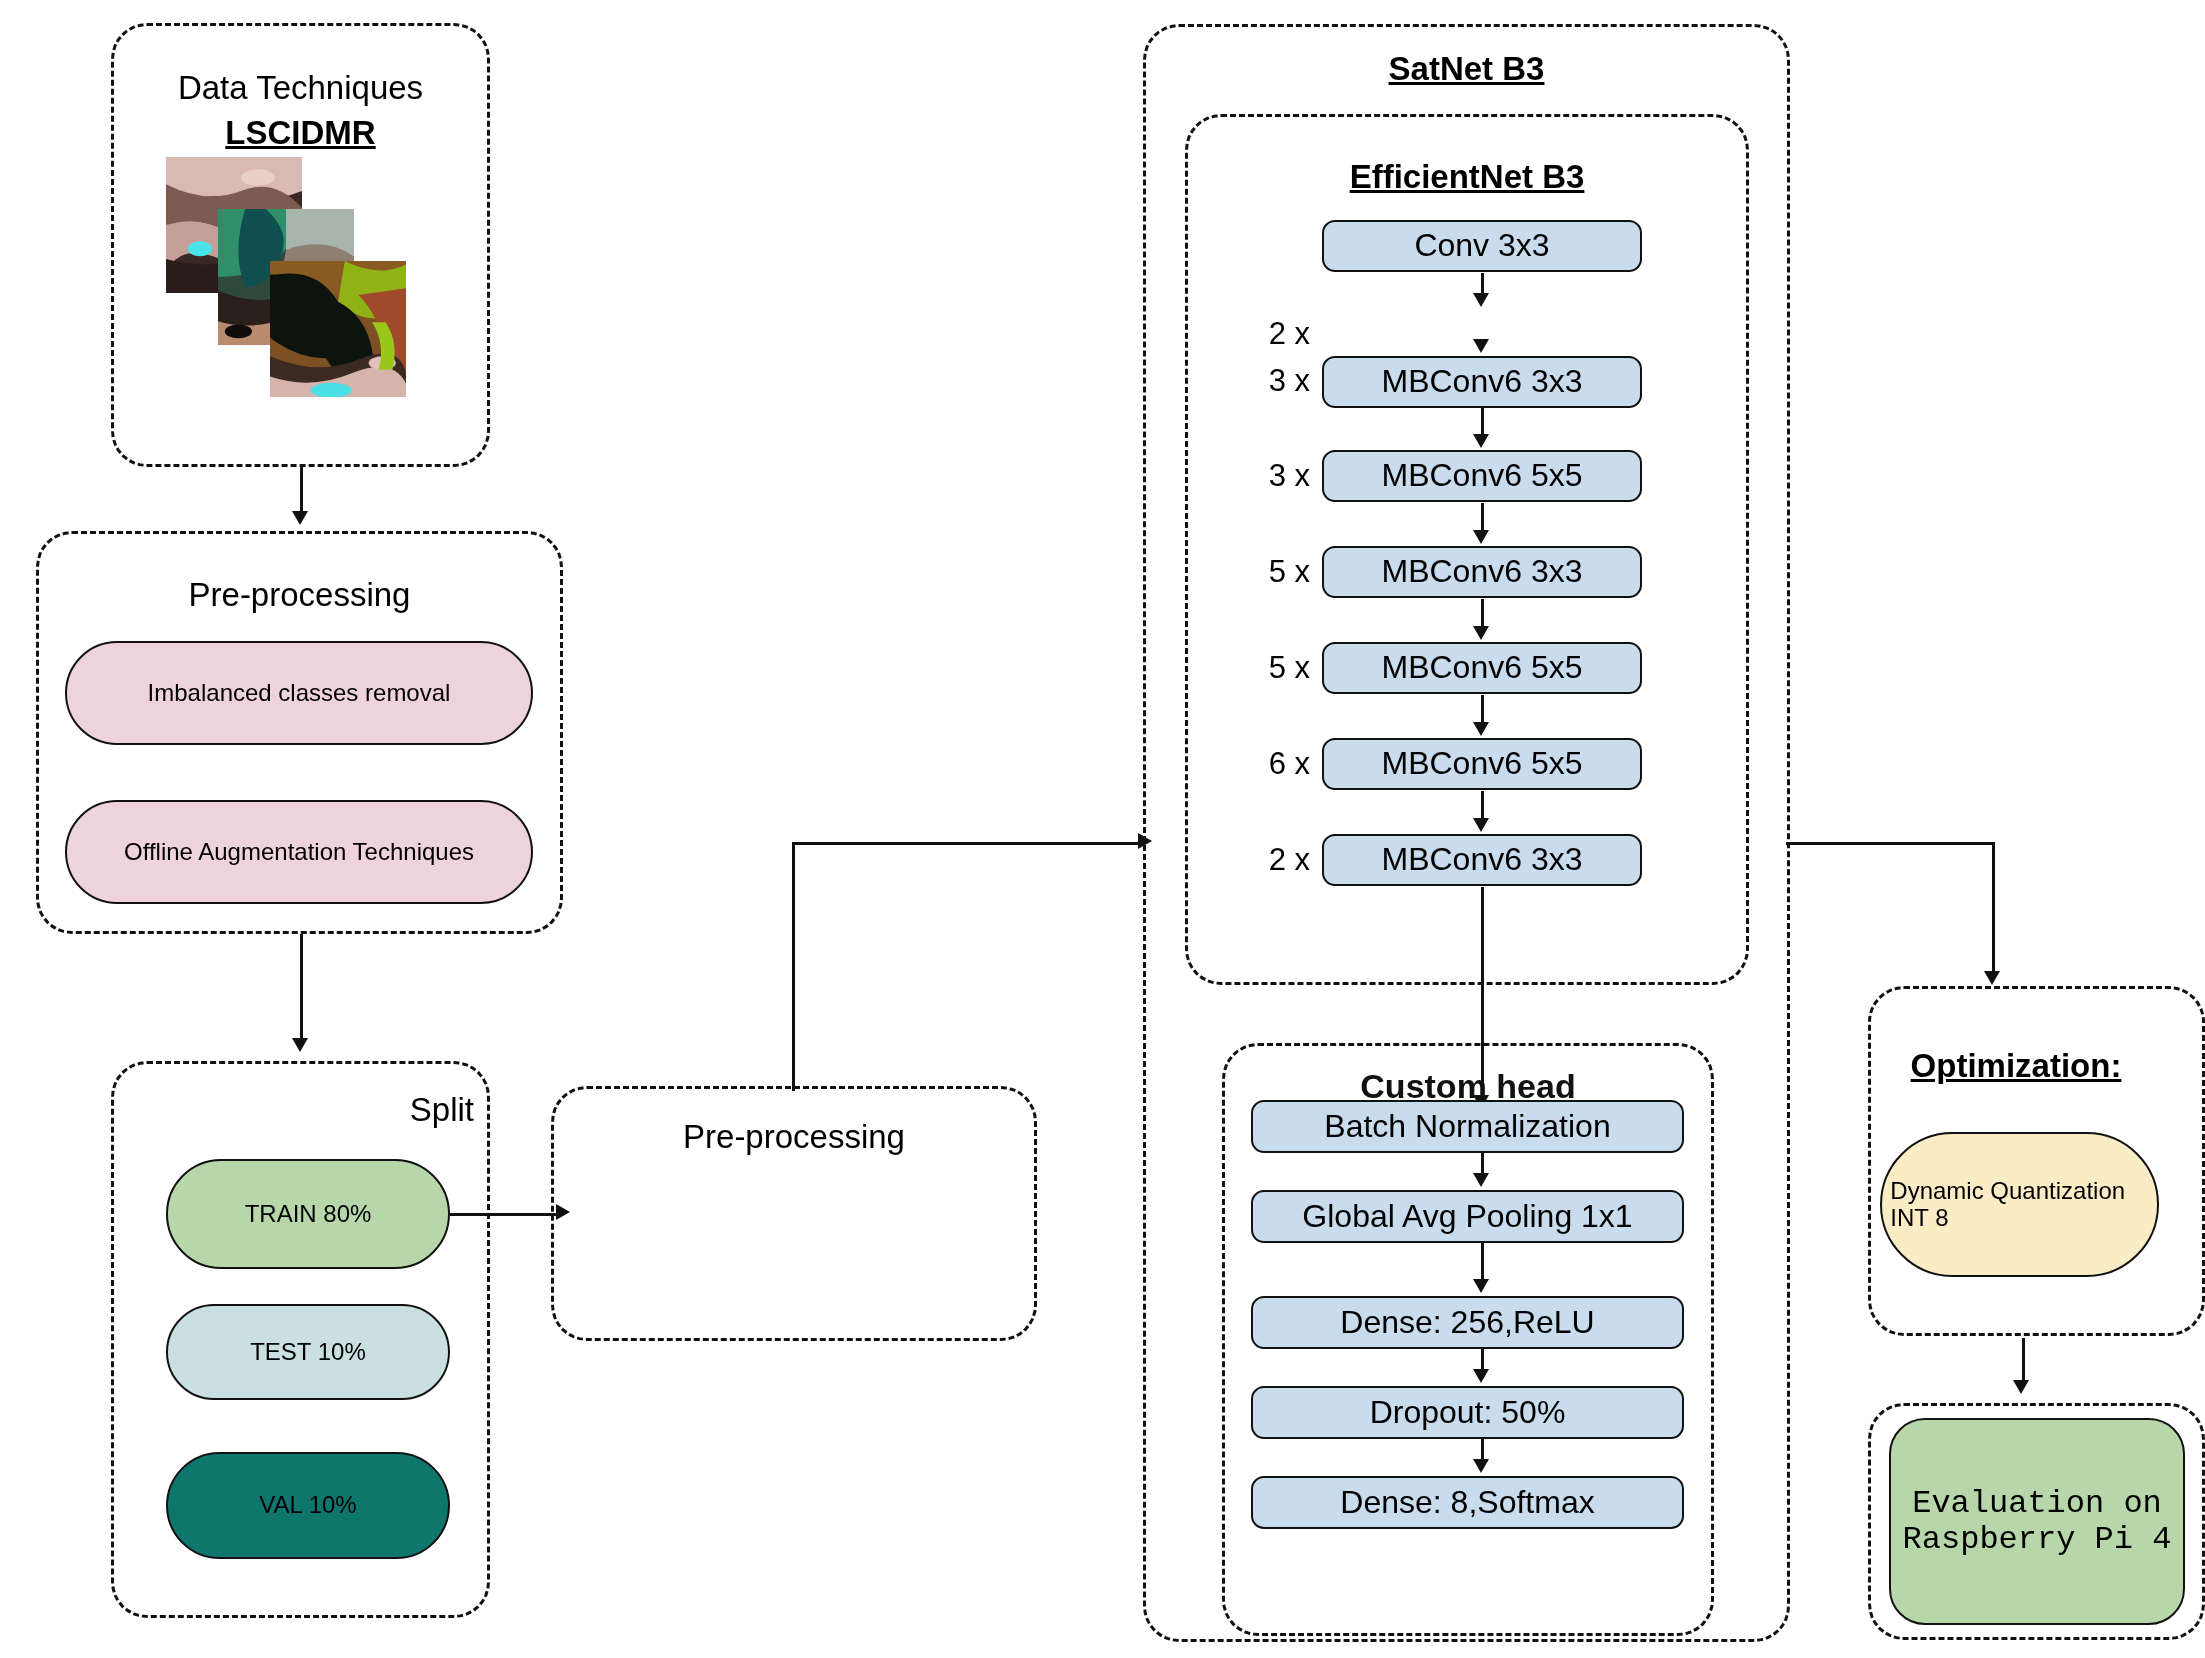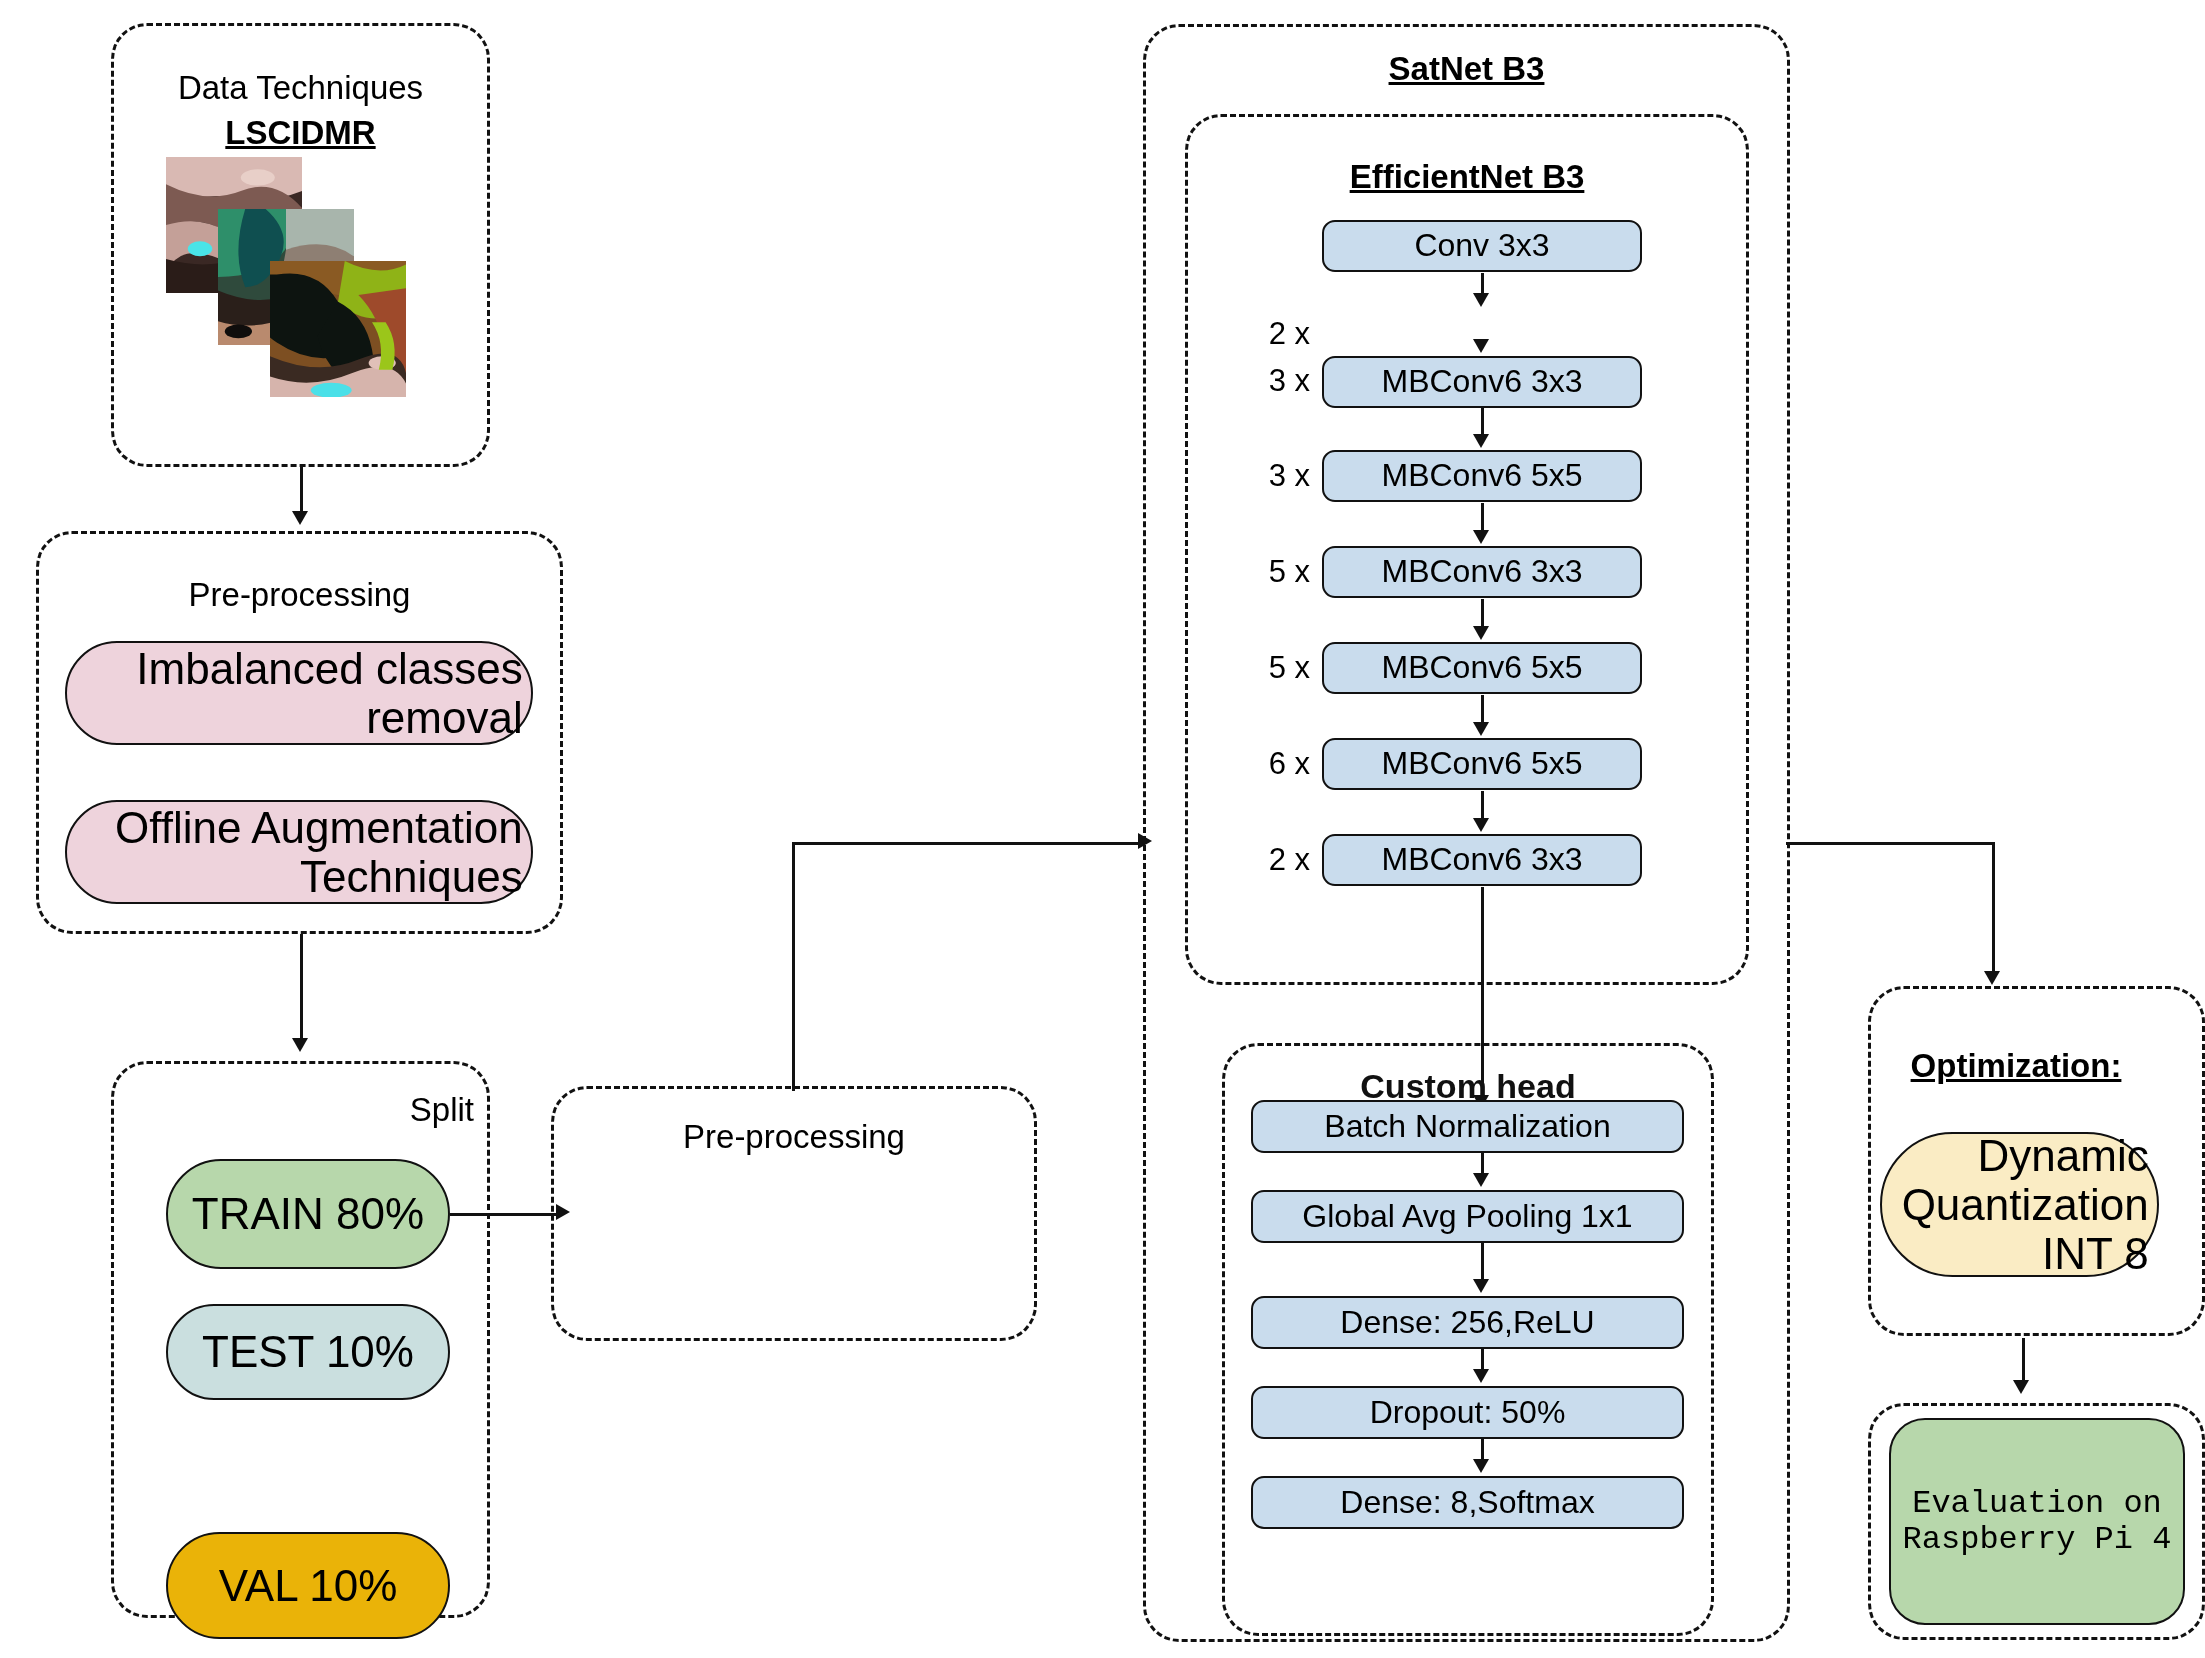--- a/index.html
+++ b/index.html
@@ -35,22 +35,22 @@
 
   
   .pill{
     position:absolute;
     box-sizing:border-box;
     border:2.4px solid #111;
     border-radius:5926px;
     display:flex;
     align-items:center;
     justify-content:center;
-    text-align:right;
-    font-size:44px;
+    text-align:left;
+    font-size:24px;
     line-height:1.12;
     padding:0 8.3px;
   }
   .rbox{
     position:absolute;
     box-sizing:border-box;
     border:2.4px solid #111;
     border-radius:13px;
     display:flex;
     align-items:center;
@@ -173,21 +173,21 @@
 
   <div class="vline" style="left:300px; top:934px; height:107px;"></div>
   <div class="arrowhead-down" style="left:292px; top:1038px;"></div>
 
   <div class="group" style="left:111px; top:1061px; width:379px; height:557px;">
   </div>
   <div class="group-title" style="left:95px; top:1093px; width:379px;text-align:right;">Split</div>
 
   <div class="pill" style="left:166px; top:1159px; width:284px; height:110px; background:#b7d7ab;">TRAIN 80%</div>
   <div class="pill" style="left:166px; top:1304px; width:284px; height:96px; background:#cadfdf;">TEST 10%</div>
-  <div class="pill" style="left:166px; top:1532px; width:284px; height:107px; background:#eab308;">VAL 10%</div>
+  <div class="pill" style="left:166px; top:1452px; width:284px; height:107px; background:#0f766e;">VAL 10%</div>
 
   <div class="hline" style="left:450px; top:1213px; width:107px;"></div>
   <div class="arrowhead-right" style="left:556px; top:1204px;"></div>
 
   <div class="group" style="left:551px; top:1086px; width:486px; height:255px;">
   </div>
   <div class="group-title" style="left:551px; top:1120px; width:486px;">Pre-processing</div>
 
 
   <div class="vline" style="left:792px; top:842px; height:249px;"></div>

